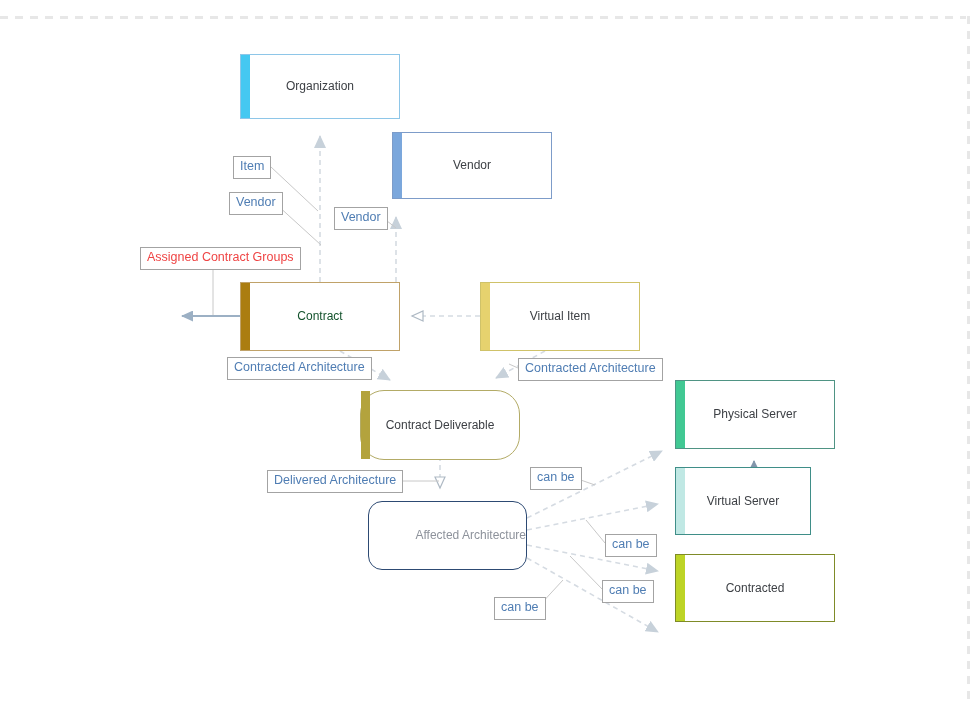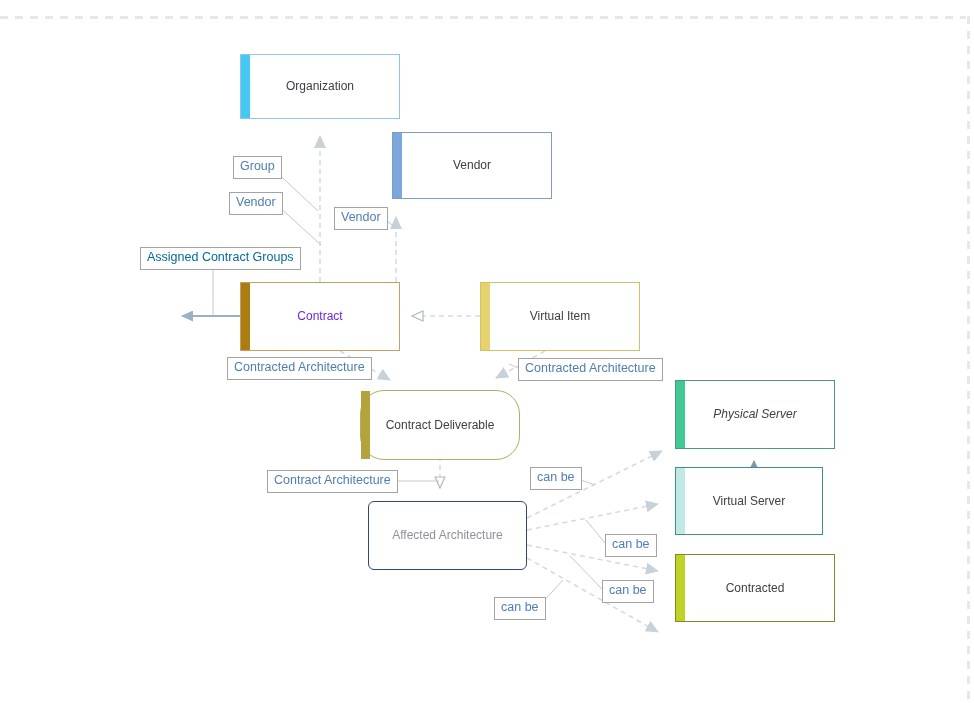--- a/index.html
+++ b/index.html
@@ -8,21 +8,21 @@
   .page-break{position:absolute;pointer-events:none;}
   .page-break.top{left:0;top:2px;width:966px;height:3px;
     background:repeating-linear-gradient(90deg,#e7e7e7 0 8px,transparent 8px 15px);}
   .page-break.right{left:967px;top:2px;width:3px;height:699px;
     background:repeating-linear-gradient(180deg,#e7e7e7 0 8px,transparent 8px 15px);}
   svg.edge-layer{position:absolute;left:0;top:0;}
   .node{position:absolute;box-sizing:border-box;background:#fff;border:1.5px solid #999;
     display:flex;align-items:center;justify-content:center;font-size:12px;color:#3d4045;}
   .node .stripe{position:absolute;left:0;top:0;bottom:0;width:9px;}
   .node .node-label{position:relative;text-align:center;line-height:1.2;}
-  .node.rounded{border-radius:6px;}
+  .node.rounded{border-radius:14px;justify-content:flex-end;}
   .elabel{position:absolute;box-sizing:border-box;background:#fff;border:1px solid #a3a3a3;
     padding:2px 6px 3px 6px;font-size:12.5px;color:#4f7db3;white-space:nowrap;line-height:1.25;}
 </style>
 </head>
 <body>
 
 <div class="canvas">
 
   <div class="page-break top"></div>
   <div class="page-break right"></div>
@@ -80,58 +80,58 @@
   </div>
 
   <div class="node" style="left: 392px; top: 118px; width: 160px; height: 67px; border-color: rgb(125, 156, 201);">
     <span class="stripe" style="background: rgb(123, 167, 220);"></span>
     <span class="node-label" style="color: rgb(61, 64, 69);">Vendor</span>
   </div>
 
 
   <div class="node" style="left: 240px; top: 268px; width: 160px; height: 69px; border-color: rgb(192, 162, 105);">
     <span class="stripe" style="background: rgb(171, 125, 16);"></span>
-    <span class="node-label" style="color: #6d28d9;">Contract</span>
+    <span class="node-label" style="color: #14532d;">Contract</span>
   </div>
 
   <div class="node" style="left: 480px; top: 268px; width: 160px; height: 69px; border-color: rgb(207, 194, 105);">
     <span class="stripe" style="background: rgb(230, 210, 110);"></span>
     <span class="node-label" style="color: rgb(61, 64, 69);">Virtual Item</span>
   </div>
 
   <div class="node" style="left: 360px; top: 376px; width: 160px; height: 70px; border-color: rgb(179, 171, 102); border-radius: 24px;">
     <span class="stripe" style="background: rgb(179, 163, 61);"></span>
     <span class="node-label" style="color: rgb(61, 64, 69);">Contract Deliverable</span>
   </div>
 
   <div class="node rounded" style="left: 368px; top: 487px; width: 159px; height: 69px; border-color: rgb(45, 74, 115);">
     <span class="node-label" style="color: rgb(141, 146, 155);">Affected Architecture</span>
   </div>
 
-  <div class="node" style="left: 675px; top: 366px; width: 160px; height: 69px; border-color: rgb(79, 148, 132); font-style: italic;">
+  <div class="node" style="left: 675px; top: 366px; width: 160px; height: 69px; border-color: rgb(79, 148, 132);">
     <span class="stripe" style="background: rgb(65, 200, 147);"></span>
     <span class="node-label" style="color: rgb(61, 64, 69);">Physical Server</span>
   </div>
 
-  <div class="node" style="left: 675px; top: 453px; width: 148px; height: 68px; border-color: rgb(63, 142, 136);">
+  <div class="node" style="left: 675px; top: 453px; width: 136px; height: 68px; border-color: rgb(63, 142, 136);">
     <span class="stripe" style="background: rgb(192, 232, 228);"></span>
     <span class="node-label" style="color: rgb(61, 64, 69);">Virtual Server</span>
   </div>
 
   <div class="node" style="left: 675px; top: 540px; width: 160px; height: 68px; border-color: rgb(127, 139, 40);">
     <span class="stripe" style="background: rgb(189, 212, 38);"></span>
     <span class="node-label" style="color: rgb(61, 64, 69);">Contracted</span>
   </div>
 
 
-  <div class="elabel" style="left: 233px; top: 142px; color: rgb(79, 125, 179);">Group</div>
+  <div class="elabel" style="left: 233px; top: 142px; color: rgb(79, 125, 179);">Item</div>
   <div class="elabel" style="left: 229px; top: 178px; color: rgb(79, 125, 179);">Vendor</div>
   <div class="elabel" style="left: 334px; top: 193px; color: rgb(79, 125, 179);">Vendor</div>
-  <div class="elabel" style="left: 140px; top: 233px; color: #0369a1;">Assigned Contract Groups</div>
+  <div class="elabel" style="left: 140px; top: 233px; color: #ef4444;">Assigned Contract Groups</div>
   <div class="elabel" style="left: 227px; top: 343px; color: rgb(79, 125, 179);">Contracted Architecture</div>
   <div class="elabel" style="left: 518px; top: 344px; color: rgb(79, 125, 179);">Contracted Architecture</div>
-  <div class="elabel" style="left: 267px; top: 456px; color: rgb(79, 125, 179);">Contract Architecture</div>
+  <div class="elabel" style="left: 267px; top: 456px; color: rgb(79, 125, 179);">Delivered Architecture</div>
   <div class="elabel" style="left: 530px; top: 453px; color: rgb(79, 125, 179);">can be</div>
   <div class="elabel" style="left: 605px; top: 520px; color: rgb(79, 125, 179);">can be</div>
   <div class="elabel" style="left: 602px; top: 566px; color: rgb(79, 125, 179);">can be</div>
   <div class="elabel" style="left: 494px; top: 583px; color: rgb(79, 125, 179);">can be</div>
 
 </div>
 
 </body></html>

